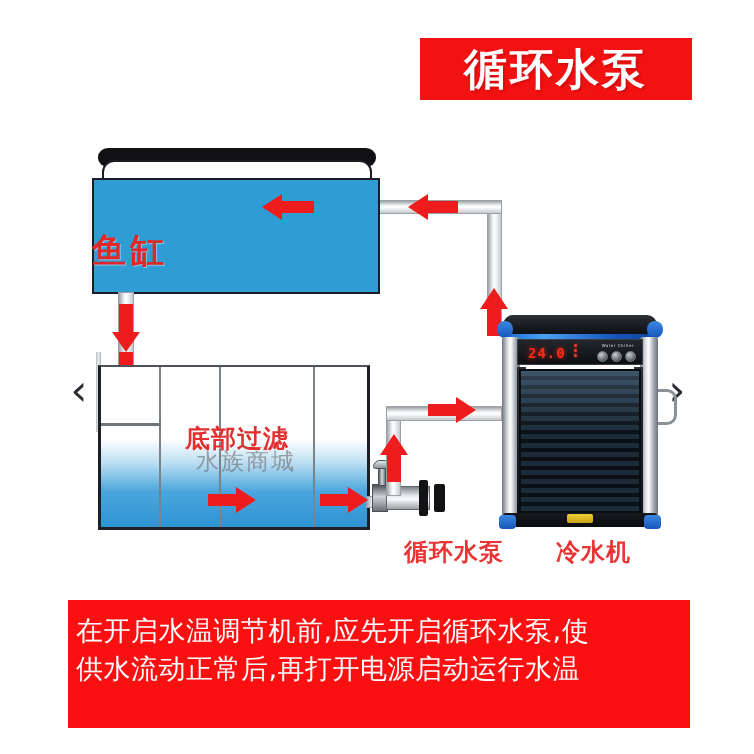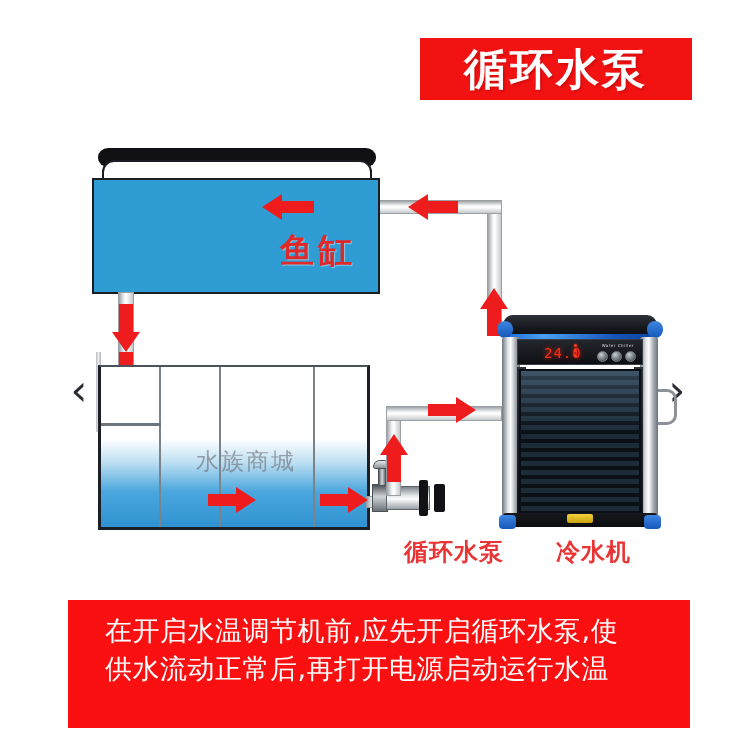--- a/index.html
+++ b/index.html
@@ -57,21 +57,21 @@
     border-radius: 12px 12px 0 0;
   }
   .tank-body {
     position: absolute; left: 92px; top: 178px;
     width: 288px; height: 116px;
     background: #2f9cd4;
     border: 2px solid #1c1c22;
   }
   .tank-label {
     position: absolute; left: 92px; top: 228px;
-    width: 264px; text-align: right;
+    width: 264px; text-align: left;
     color: #e02828; font-size: 34px; font-weight: bold;
     letter-spacing: 4px;
     text-shadow: 1px 1px 1px rgba(255,255,255,.45);
   }
 
   
   .sump {
     position: absolute; left: 98px; top: 365px;
     width: 272px; height: 165px;
     background: #ffffff;
@@ -195,22 +195,22 @@
     border-radius: 3px;
   }
   .ch-post-l { left: 7px; }
   .ch-post-r { left: 145px; }
   .ch-panel {
     position: absolute; left: 22px; top: 24px; width: 126px; height: 26px;
     background: linear-gradient(to bottom, #23262c, #0d0f13);
     border: 1px solid #3a3f46;
   }
   .ch-led {
-    position: absolute; left: 26px; top: 5px;
-    color: #ff2b14; font-size: 14px; font-weight: normal;
+    position: absolute; left: 10px; top: 5px;
+    color: #ff2b14; font-size: 14px; font-weight: bold;
     font-family: "DejaVu Sans Mono", monospace;
     letter-spacing: 1px; line-height: 16px;
     text-shadow: 0 0 5px rgba(255,40,20,.9);
   }
   .ch-led-dots {
     position: absolute; left: 56px; top: 4px; width: 10px; height: 18px;
   }
   .ch-led-dots i {
     display: block; width: 3px; height: 3px; margin-bottom: 2px;
     background: #ff3b22; border-radius: 50%;
@@ -275,21 +275,21 @@
     white-space: nowrap;
   }
   .label-pump    { left: 364px; top: 536px; margin-left: 40px; }
   .label-chiller { left: 556px; top: 536px; }
 
   
   .instruction {
     position: absolute; left: 68px; top: 600px;
     width: 622px; height: 128px;
     background: #fa1010;
-    padding: 12px 20px 0 37px;
+    padding: 12px 20px 0 8px;
   }
   .instruction .line {
     color: #fdfdfd; font-size: 27px; font-weight: 500;
     line-height: 38px; letter-spacing: .5px; white-space: nowrap;
   }
 </style>
 </head>
 <body>
 
 <div id="stage">
@@ -337,20 +337,21 @@
   </div>
 
   <div class="sump">
     <div class="sump-water"></div>
     <div class="sump-div sump-div-1"></div>
     <div class="sump-div sump-div-2"></div>
     <div class="sump-div sump-div-3"></div>
     <div class="sump-shelf"></div>
   </div>
   <div class="watermark">水族商城</div>
+  <div class="sump-label">底部过滤</div>
 
   <div class="arrow" style="left:208px; top:486px; z-index:7;">
     <svg width="48" height="28" viewBox="0 0 48 28">
       <polygon points="48,14 28,1 28,8 0,8 0,20 28,20 28,27" fill="#ee1c1c"></polygon>
     </svg>
   </div>
   <div class="arrow" style="left:320px; top:486px; z-index:7;">
     <svg width="48" height="28" viewBox="0 0 48 28">
       <polygon points="48,14 28,1 28,8 0,8 0,20 28,20 28,27" fill="#ee1c1c"></polygon>
     </svg>

